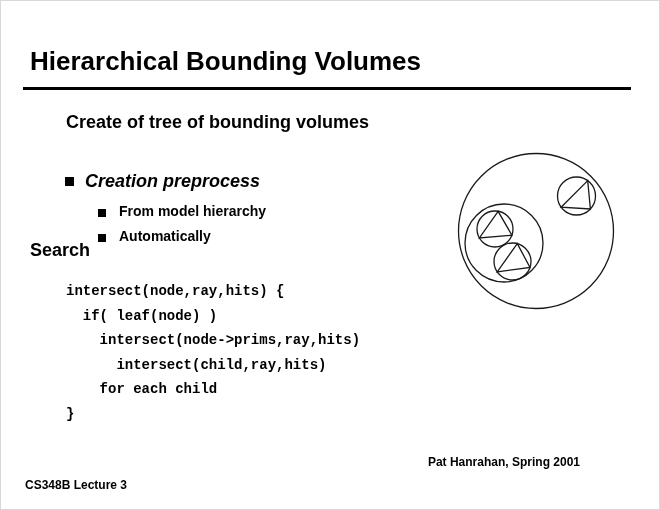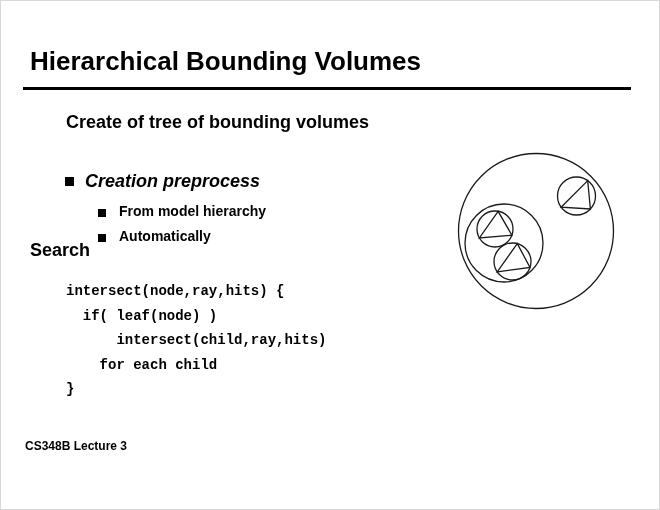--- a/index.html
+++ b/index.html
@@ -94,31 +94,33 @@
   <div class="abs h2-line" style="left:119px; top:203px;text-align:right;">From model hierarchy</div>
 
   <span class="abs bullet-sq lv2" style="left:98px; top:234px;"></span>
   <div class="abs h2-line" style="left:119px; top:228px;">Automatically</div>
 
   <div class="abs h1-line" style="left:30px; top:240px;">Search</div>
 
   <div class="abs code-block">
       <div class="code-line">intersect(node,ray,hits) {</div>
       <div class="code-line">  if( leaf(node) )</div>
+      <div class="code-line">    intersect(node-&gt;prims,ray,hits)</div>
       <div class="code-line">      intersect(child,ray,hits)</div>
       <div class="code-line">    for each child</div>
       <div class="code-line">}</div>
     </div>
 
   <svg class="abs diagram-svg" xmlns="http://www.w3.org/2000/svg" viewBox="0 0 172 172">
       <circle cx="86" cy="86" r="77.5" fill="none" stroke="#1a1a1a" stroke-width="1.3"></circle>
       <circle cx="54" cy="98" r="39" fill="none" stroke="#1a1a1a" stroke-width="1.3"></circle>
       <circle cx="45" cy="84" r="18" fill="none" stroke="#1a1a1a" stroke-width="1.3"></circle>
       <polygon points="48.1,66.3 29.4,93.0 61.9,90.2" fill="none" stroke="#1a1a1a" stroke-width="1.3"></polygon>
       <circle cx="62.5" cy="116.5" r="18.5" fill="none" stroke="#1a1a1a" stroke-width="1.3"></circle>
       <polygon points="67.3,98.6 47.2,126.8 80.0,122.5" fill="none" stroke="#1a1a1a" stroke-width="1.3"></polygon>
       <circle cx="126.5" cy="51" r="19" fill="none" stroke="#1a1a1a" stroke-width="1.3"></circle>
       <polygon points="137.7,35.6 111.1,62.2 140.4,64.0" fill="none" stroke="#1a1a1a" stroke-width="1.3"></polygon>
     </svg>
 
-  <div class="abs footer-text" style="left:25px; top:439px;">CS348B Lecture 3</div>
+  <div class="abs footer-text" style="left:25px; top:478px;">CS348B Lecture 3</div>
+  <div class="abs footer-text" style="right:80px; top:455px;">Pat Hanrahan, Spring 2001</div>
 
 </div>
 
 </body></html>

